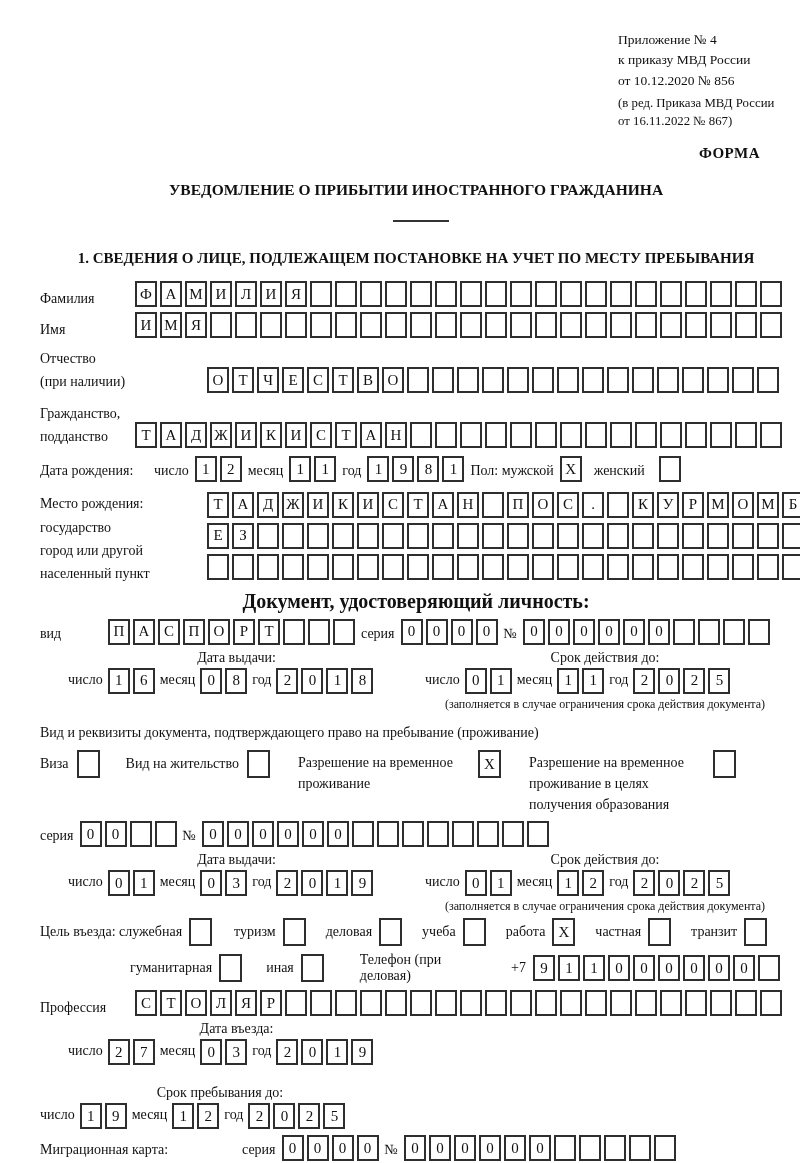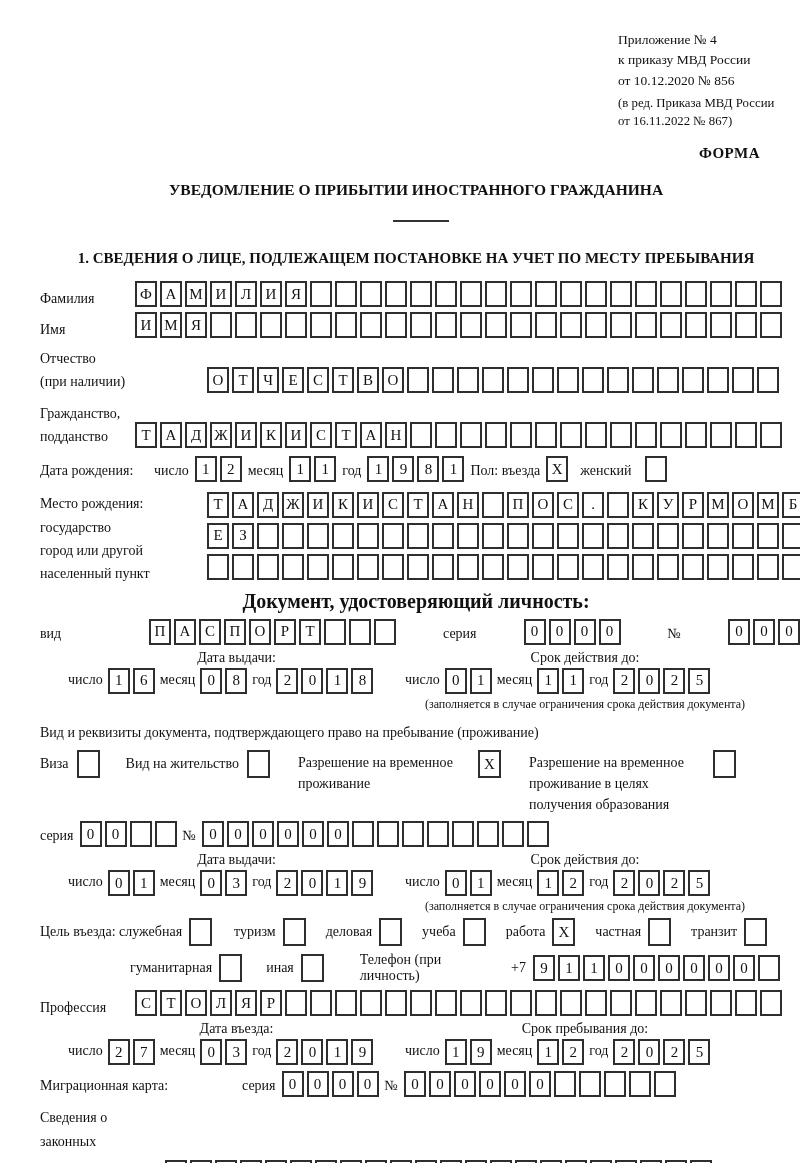--- a/index.html
+++ b/index.html
@@ -36,21 +36,21 @@
   .lw167 { width:167px; }
   .lbl2 { line-height:1.65; }
   .stack > .cells { margin-bottom:5px; }
 
   .inline-lbl { padding-top:4px; margin:0 6px; flex:0 0 auto; }
   .inline-lbl.first { margin-left:0; }
 
   .doc-head { text-align:center; font-weight:bold; font-size:20px; margin:4px 0 6px 0; }
 
   
-  .dates { display:flex; margin-bottom:2px; }
+  .dates { display:flex; margin-bottom:2px;gap:20px; }
   .dgroup { display:flex; flex-direction:column; }
   .dg-left { width:365px; padding-left:28px; }
   .dg-right { width:360px; }
   .dhead { text-align:center; font-size:14px; margin-bottom:2px; }
   .dcells { display:flex; align-items:flex-start; }
   .dcells .inline-lbl { margin:0 5px; padding-top:4px; }
   .dcells .inline-lbl.first { margin-left:0; }
   .dnote { font-size:12px; margin-top:3px; text-align:center; white-space:nowrap; }
 
   
@@ -225,21 +225,21 @@
         <span class="cell">1</span>
         <span class="cell">1</span>
       </span>
     <span class="inline-lbl">год</span>
     <span class="cells">
         <span class="cell">1</span>
         <span class="cell">9</span>
         <span class="cell">8</span>
         <span class="cell">1</span>
       </span>
-    <span class="inline-lbl">Пол: въезда</span>
+    <span class="inline-lbl">Пол: мужской</span>
     <span class="cells">
         <span class="cell">X</span>
       </span>
     <span class="inline-lbl" style="margin-left:12px;">женский</span>
     <span class="cells" style="margin-left:8px;">
         <span class="cell"></span>
       </span>
   </div>
 
   <div class="frow" style="margin-top:6px;">
@@ -325,21 +325,21 @@
           <span class="cell"></span>
           <span class="cell"></span>
           <span class="cell"></span>
           <span class="cell"></span>
           <span class="cell"></span>
         </span>
     </span>
   </div>
 
   <div class="doc-head">Документ, удостоверяющий личность:</div>
-  <div class="frow" style="align-items:center;gap:41px;">
+  <div class="frow" style="align-items:center;">
     <span class="inline-lbl first" style="width:62px;">вид</span>
     <span class="cells">
         <span class="cell">П</span>
         <span class="cell">А</span>
         <span class="cell">С</span>
         <span class="cell">П</span>
         <span class="cell">О</span>
         <span class="cell">Р</span>
         <span class="cell">Т</span>
         <span class="cell"></span>
@@ -554,21 +554,21 @@
   </div>
   <div class="purpose-row indent90">
     <span class="txt">гуманитарная</span>
     <span class="cells big">
         <span class="cell"></span>
       </span>
     <span class="txt" style="margin-left:12px;">иная</span>
     <span class="cells big">
         <span class="cell"></span>
       </span>
-    <span class="txt" style="margin-left:24px;">Телефон (при личность)</span>
+    <span class="txt" style="margin-left:24px;">Телефон (при деловая)</span>
     <span class="txt" style="margin-left:18px;">+7</span>
     <span class="cells">
         <span class="cell">9</span>
         <span class="cell">1</span>
         <span class="cell">1</span>
         <span class="cell">0</span>
         <span class="cell">0</span>
         <span class="cell">0</span>
         <span class="cell">0</span>
         <span class="cell">0</span>
@@ -602,21 +602,21 @@
         <span class="cell"></span>
         <span class="cell"></span>
         <span class="cell"></span>
         <span class="cell"></span>
         <span class="cell"></span>
         <span class="cell"></span>
         <span class="cell"></span>
       </span>
   </div>
 
-  <div class="dates" style="margin-top:4px;">
+  <div class="dates" style="margin-top:4px;flex-direction:column;">
     <div class="dgroup dg-left">
       <div class="dhead">Дата въезда:</div>
       <div class="dcells">
         <span class="inline-lbl first">число</span>
         <span class="cells">
             <span class="cell">2</span>
             <span class="cell">7</span>
           </span>
         <span class="inline-lbl">месяц</span>
         <span class="cells">

